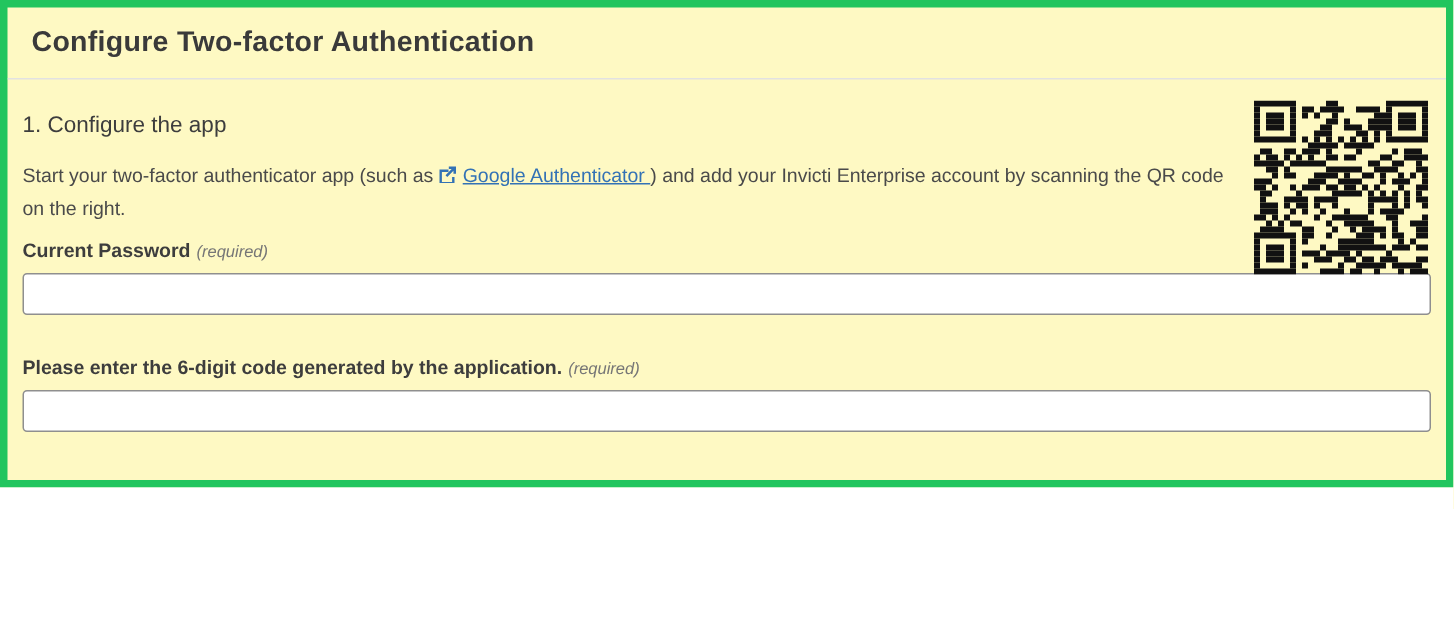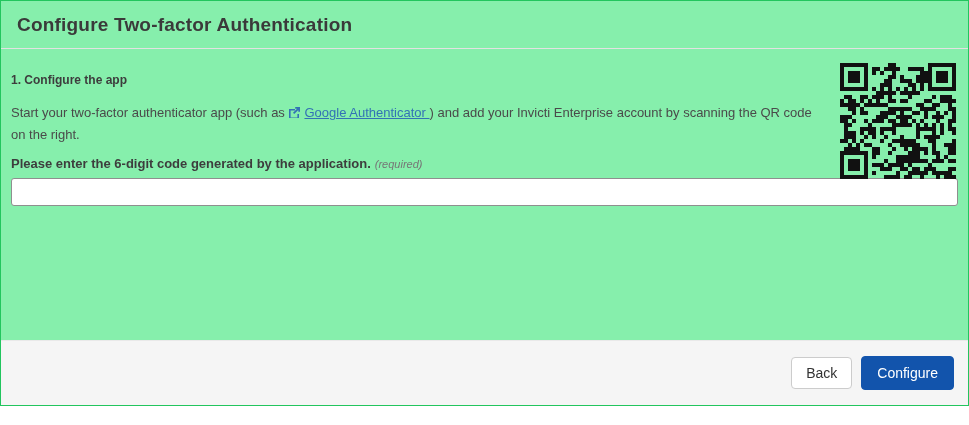--- a/index.html
+++ b/index.html
@@ -1,36 +1,36 @@
 <!DOCTYPE html>
 <html><head>
 <meta charset="utf-8">
 <style>
   html,body{margin:0;padding:0;background:#fff;}
   body{font-family:"Liberation Sans","DejaVu Sans",sans-serif;color:#4a4a4a;}
   .panel{
-    width:969px;height:406px;box-sizing:border-box;
-    border:1px solid #22c55e;background:#86efac;
+    width:969px;height:325px;box-sizing:border-box;
+    border:5px solid #22c55e;background:#fef9c3;
     display:flex;flex-direction:column;overflow:hidden;
   }
   .panel-header{
     flex:0 0 48px;box-sizing:border-box;
     border-bottom:1px solid #e2e2e2;
     display:flex;align-items:center;padding:0 16px;
   }
   .panel-title{
     font-size:19px;font-weight:700;color:#3a3a3a;letter-spacing:.2px;
   }
   .content{
     flex:1 1 auto;position:relative;box-sizing:border-box;
     padding:21px 10px 0 10px;
   }
   .qr-wrap{position:absolute;top:14px;right:12px;width:116px;height:116px;}
   .step-heading{
-    font-size:12px;font-weight:700;color:#3d3d3d;line-height:20px;margin:0 0 13px 0;
+    font-size:15px;font-weight:400;color:#3d3d3d;line-height:20px;margin:0 0 13px 0;
   }
   .step-heading.second{margin:0 0 12px 0;}
   p.body-text{
     font-size:13px;line-height:20px;color:#4a4a4a;margin:0 0 9px 0;max-width:818px;
   }
   p.body-text.fallback{margin:0 0 7px 0;}
   a.inline-link{
     color:#3372b5;text-decoration:underline;cursor:pointer;white-space:pre;
   }
   .ext-icon{display:inline-block;vertical-align:-2px;margin-right:3px;}
@@ -507,20 +507,26 @@
 
     <h3 class="step-heading">1. Configure the app</h3>
 
     <p class="body-text"><span>Start your two-factor authenticator app (such as </span><a class="inline-link"><span class="ext-icon"><svg width="13" height="13" viewBox="0 0 13 13">
               <path d="M1 3 h6 v1.6 H2.6 v6.8 h6.8 V8 H11 v4 H1 Z" fill="#3372b5"></path>
               <path d="M7.2 1 H12 v4.8 h-1.7 V3.9 L6.2 8 5 6.8 9.1 2.7 H7.2 Z" fill="#3372b5"></path>
             </svg></span><span>Google Authenticator </span></a><span>) and add your Invicti Enterprise account by scanning the QR code on the right.</span></p>
 
 
 
+    <div class="field">
+      <div class="field-label-row">
+        <span class="field-label">Current Password</span><span class="required-note">(required)</span>
+      </div>
+      <input type="password" class="text-input" value="" style="">
+    </div>
 
     <div class="field">
       <div class="field-label-row">
         <span class="field-label">Please enter the 6-digit code generated by the application.</span><span class="required-note">(required)</span>
       </div>
       <input type="text" class="text-input" value="" style="">
     </div>
 
   </div>
 

